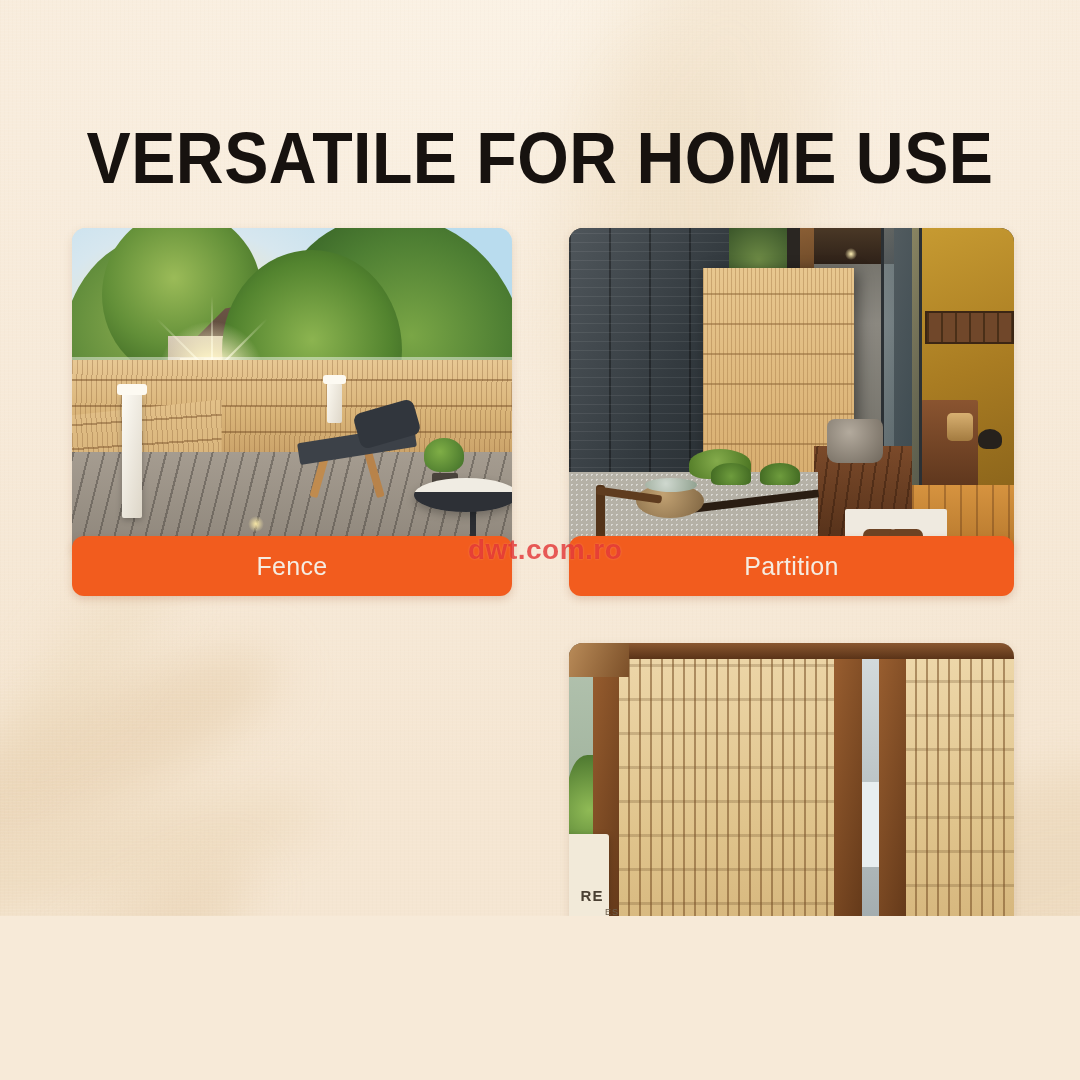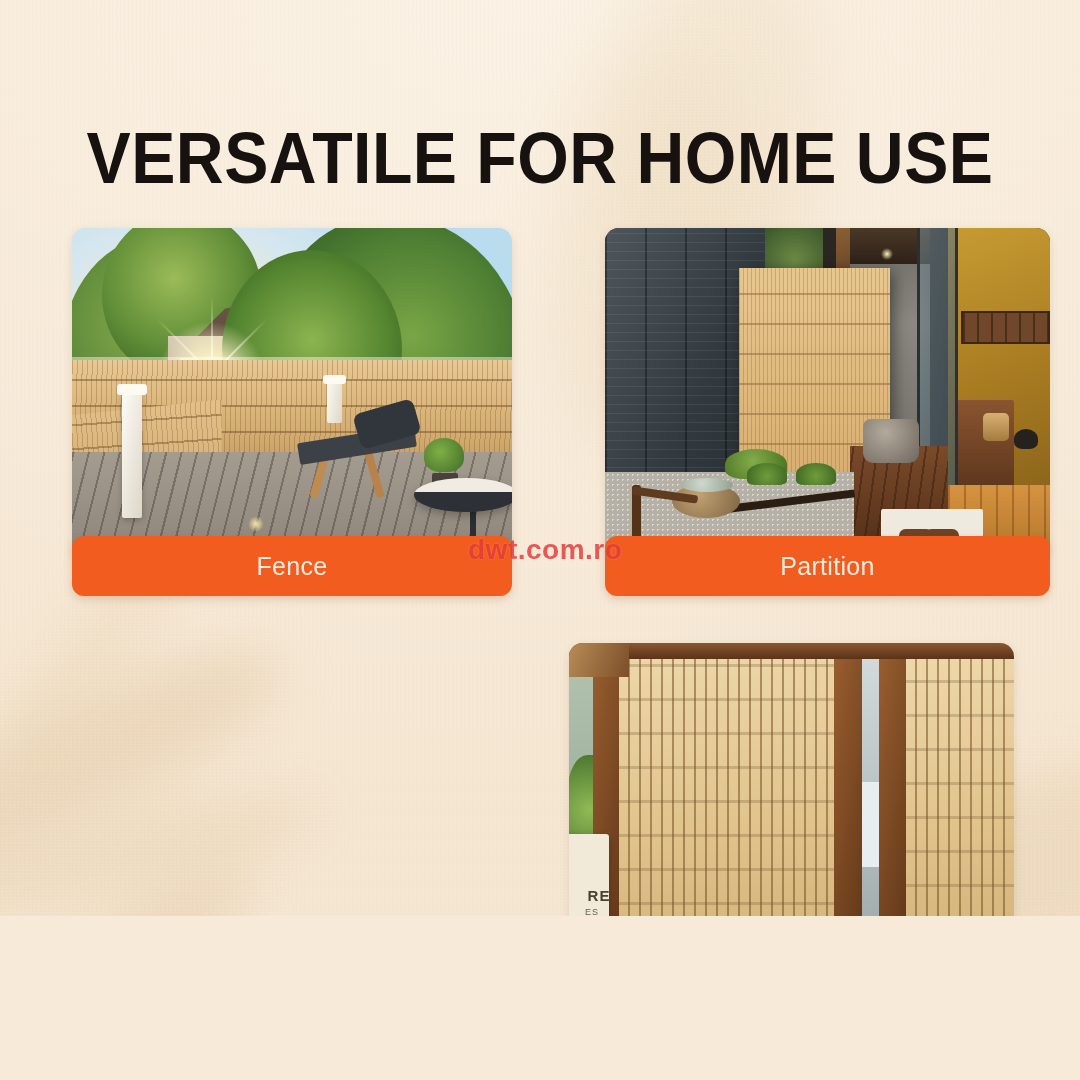--- a/index.html
+++ b/index.html
@@ -38,21 +38,21 @@
     font-weight:bold;font-size:72px;line-height:76px;letter-spacing:.5px;
     color:#17120f;
     transform:scaleX(.92);transform-origin:50% 50%;
     white-space:nowrap;
   }
 
   
   .grid{position:absolute;left:72px;top:228px;width:937px;height:785px;}
   .card{position:absolute;width:440px;}
   .c0{left:0;top:0;}
-  .c1{left:497px;top:0;margin-left:36px;}
+  .c1{left:497px;top:0;}
   .c2{left:0;top:410px;}
   .c3{left:497px;top:415px;}
 
   .photo{
     position:relative;width:440px;height:330px;border-radius:14px;overflow:hidden;
     box-shadow:0 3px 10px rgba(120,85,50,.15);
   }
   .c1 .photo,.c3 .photo{width:445px;}
   .c1,.c3{width:445px;}
 
@@ -236,22 +236,22 @@
   .p4 .opening{position:absolute;left:293px;top:0;bottom:0;width:18px;
     background:linear-gradient(#d5dcde,#9aa4a6);}
   .p4 .balcony{position:absolute;left:293px;top:42%;width:18px;height:26%;background:#e8eef0;}
   .p4 .leftscene{position:absolute;left:0;top:0;width:26px;bottom:0;
     background:linear-gradient(#b4c4b0,#8aa088);}
   .p4 .plantL{position:absolute;left:-2px;top:34%;width:56px;height:110px;
     background:radial-gradient(circle at 40% 50%,#8fbb52,#3e6a24);border-radius:40% 60% 50% 50%;opacity:.95;}
   .p4 .sign{position:absolute;left:-6px;top:58%;width:46px;height:120px;background:#f2ead9;border-radius:3px;
     box-shadow:0 2px 6px rgba(0,0,0,.25);}
   .p4 .signtext{position:absolute;left:0;top:74%;width:46px;text-align:center;
-    font-size:15px;font-weight:bold;color:#4a4033;letter-spacing:1px;padding-left:7px;}
-  .p4 .signsub{position:absolute;left:16px;top:80%;width:46px;text-align:left;
+    font-size:15px;font-weight:bold;color:#4a4033;letter-spacing:1px;}
+  .p4 .signsub{position:absolute;left:4px;top:80%;width:46px;text-align:right;
     font-size:9px;color:#6b5e4c;letter-spacing:1px;}
   .p4 .topbeam{position:absolute;left:0;right:0;top:0;height:16px;background:linear-gradient(#8a5730,#5a3318);}
   .p4 .topleftwood{position:absolute;left:0;top:0;width:60px;height:34px;background:linear-gradient(110deg,#b98b58,#7b4f28);}
   .p4 .greenR{position:absolute;right:0;top:18%;width:34px;height:58%;
     background:radial-gradient(circle at 50% 50%,#86b24d,#3f6b23);border-radius:30%;}
   .p4 .floorstrip{position:absolute;left:0;right:0;bottom:0;height:16px;background:linear-gradient(#cbb48e,#a88c62);}
 </style>
 </head>
 <body>
 

